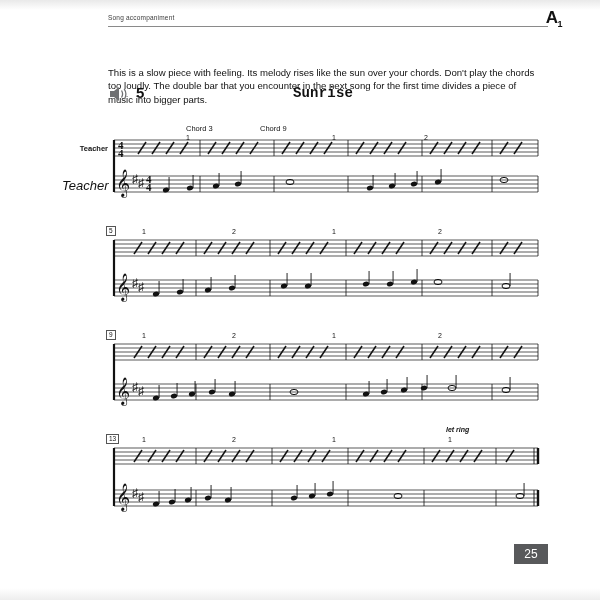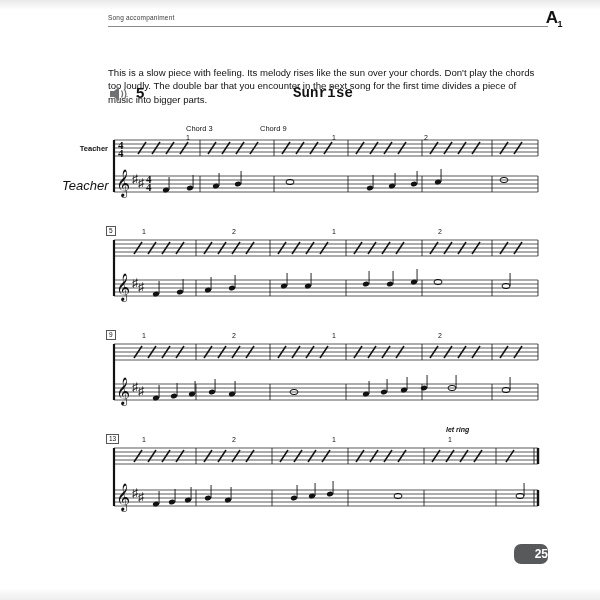--- a/index.html
+++ b/index.html
@@ -171,25 +171,24 @@
   
   .page-number-box {
     position: absolute;
     right: 52px;
     bottom: 36px;
     width: 34px;
     height: 20px;
     background: #58595b;
     color: #ffffff;
     font-size: 12px;
-    font-weight: bold;
+    font-weight: normal;
     display: flex;
     align-items: center;
-    justify-content: flex-end;
-    border-radius: 7px;
+    justify-content: center;
   }
 </style>
 </head>
 <body>
 
 <div class="page">
   <div class="page-top-edge"></div>
   <div class="page-bottom-edge"></div>
 
   <div class="header">

